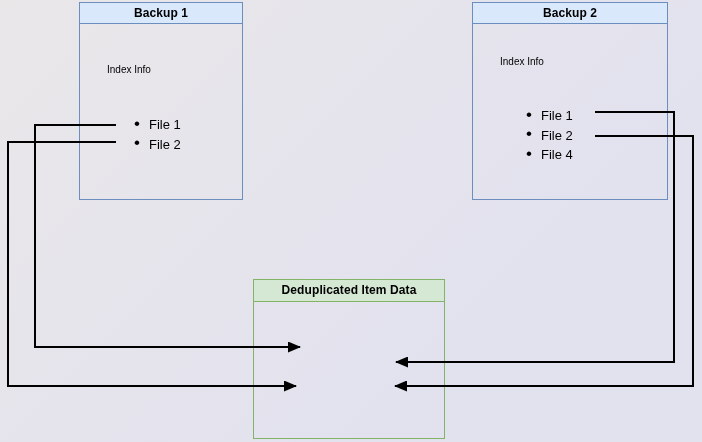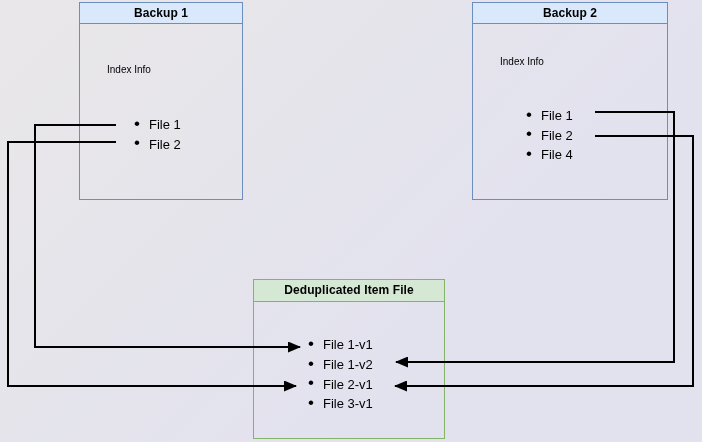--- a/index.html
+++ b/index.html
@@ -111,39 +111,21 @@
         <span>File 2</span>
       </li>
       <li>
         <span class="bullet">•</span>
         <span>File 4</span>
       </li>
     </ul>
   </div>
 
   <div class="node green" style="left:253px; top:279px; width:192px; height:160px;">
-    <div class="node-header">Deduplicated Item File</div>
-    <ul class="file-list dd-list" style="left:54px; top:55px;">
-      <li>
-        <span class="bullet">•</span>
-        <span>File 1-v1</span>
-      </li>
-      <li>
-        <span class="bullet">•</span>
-        <span>File 1-v2</span>
-      </li>
-      <li>
-        <span class="bullet">•</span>
-        <span>File 2-v1</span>
-      </li>
-      <li>
-        <span class="bullet">•</span>
-        <span>File 3-v1</span>
-      </li>
-    </ul>
+    <div class="node-header">Deduplicated Item Data</div>
   </div>
 
   <svg class="wires" width="702" height="442" viewBox="0 0 702 442">
     <defs>
       <marker id="arrow" markerUnits="userSpaceOnUse" markerWidth="13" markerHeight="11" viewBox="0 0 13 11" refX="12" refY="5.5" orient="auto">
         <path class="arrowhead" d="M0,0 L13,5.5 L0,11 Z"></path>
       </marker>
     </defs>
     <path class="wire" d="M116,125 L35,125 L35,347 L300,347" marker-end="url(#arrow)"></path>
     <path class="wire" d="M116,142 L8,142 L8,386 L296,386" marker-end="url(#arrow)"></path>

